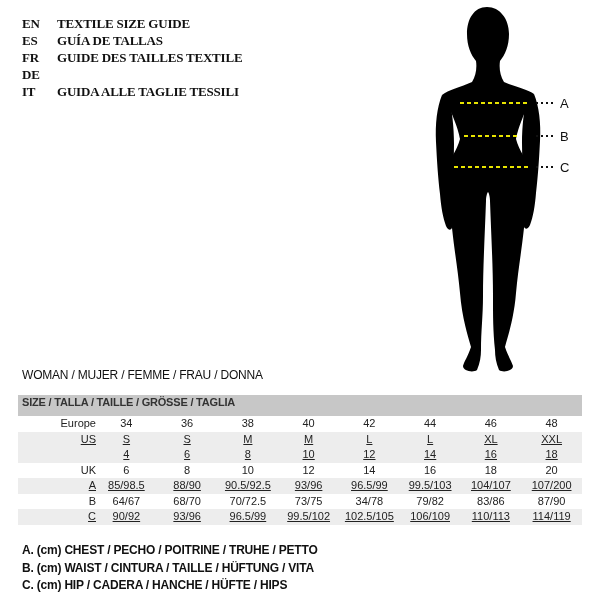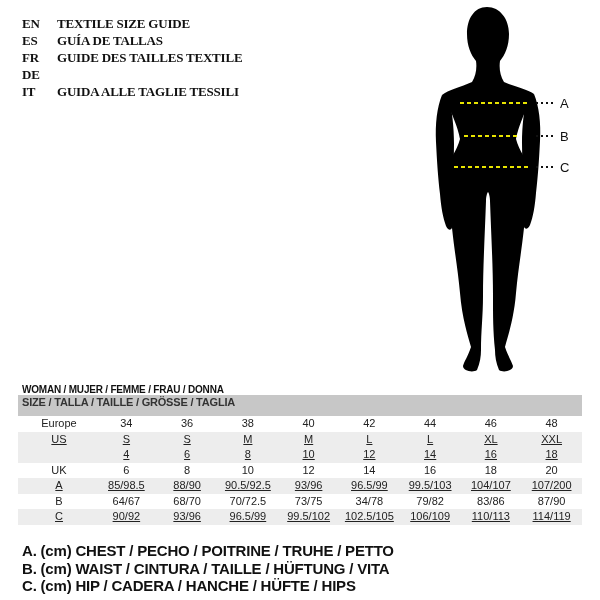--- a/index.html
+++ b/index.html
@@ -10,33 +10,33 @@
   .lang-block { position: absolute; left: 22px; top: 15px; font-family: Liberation Serif, serif; }
   .lang-row { display: flex; line-height: 17px; font-size: 13px; font-weight: bold; letter-spacing: -0.2px; white-space: nowrap; }
   .lang-code { width: 35px; flex: 0 0 35px; }
 
   
   .figure-area { position: absolute; left: 390px; top: 0; width: 210px; height: 380px; }
   .figure-area svg { position: absolute; left: 0; top: 0; }
   .marker-label { position: absolute; left: 170px; font-size: 13px; font-weight: 400; color: #111; }
 
   
-  .section-title { position: absolute; left: 22px; top: 368px; font-size: 10px; font-weight: bold; letter-spacing: -0.2px; margin-top: 16px; }
+  .section-title { position: absolute; left: 22px; top: 368px; font-size: 12px; font-weight: normal; letter-spacing: -0.2px; }
 
   
   .size-table { position: absolute; left: 18px; top: 395px; width: 564px; font-size: 11px; }
   .table-header { background: #c7c7c7; height: 21px; line-height: 14px; padding-left: 4px; font-weight: bold; color: #333; letter-spacing: -0.2px; }
   .t-row { display: grid; grid-template-columns: 78px repeat(8, 1fr); height: 15.5px; line-height: 15.5px; color: #222; }
   .t-row.shaded { background: #ededed; text-decoration: underline; }
   .t-row .cell { text-align: center; }
-  .t-row .label { text-align: center; padding-left: 4px; }
+  .t-row .label { text-align: right; padding-left: 4px; }
 
   
   .legend { position: absolute; left: 22px; top: 542px; }
-  .legend-line { font-size: 15px; font-weight: bold; line-height: 17.5px; letter-spacing: -0.2px; white-space: nowrap; }
+  .legend-line { font-size: 12px; font-weight: bold; line-height: 17.5px; letter-spacing: -0.2px; white-space: nowrap; }
 </style>
 </head>
 <body>
 
 <div>
 
   <div class="lang-block">
     <div class="lang-row">
       <span class="lang-code">EN</span>
       <span class="lang-label">TEXTILE SIZE GUIDE</span>

